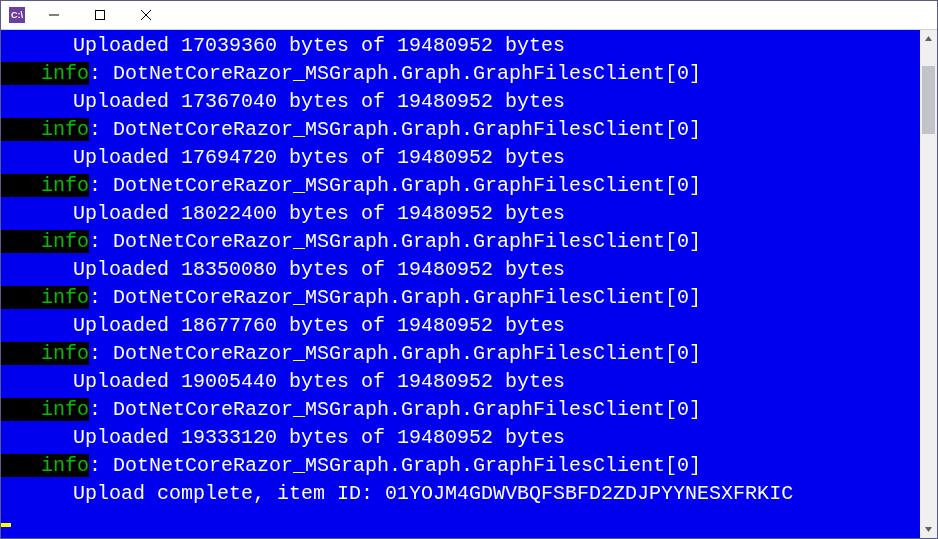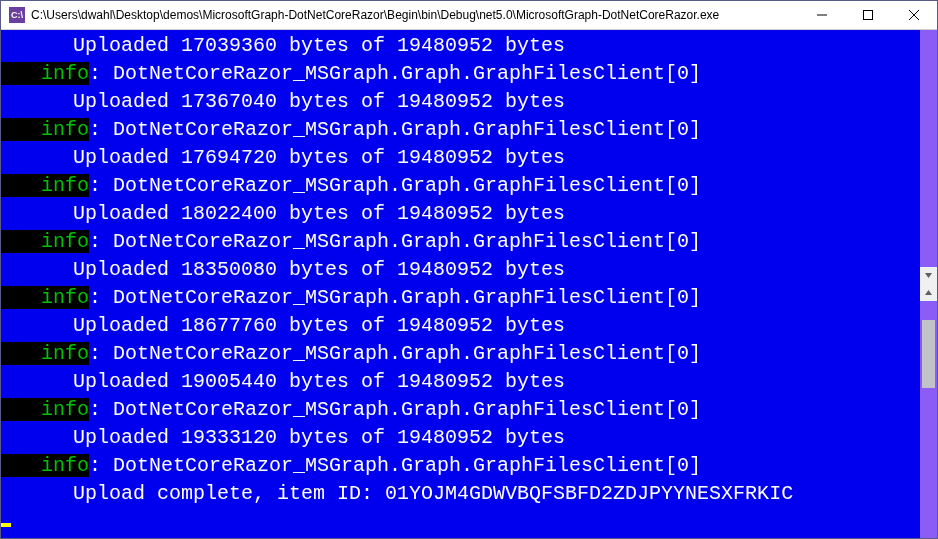--- a/index.html
+++ b/index.html
@@ -34,23 +34,22 @@
     width: 46px; height: 100%;
     display: flex; align-items: center; justify-content: center;
     font-family: "Segoe MDL2 Assets","Segoe UI Symbol",sans-serif;
     font-size: 10px;
     color: #000;
   }
   .win-btn svg { display: block; }
   .client {
     flex: 1;
     display: flex;
-    background: #8b5cf6;
+    background: #1d4ed8;
     position: relative;
-    align-items: center;
   }
   .console {
     flex: 1;
     background: #0000ee;
     color: #ffffff;
     font-family: Consolas, "Courier New", monospace;
     font-size: 20px;
     line-height: 28px;
     padding: 2px 0 2px 0;
     white-space: pre;
@@ -88,21 +87,20 @@
     width: 10px; height: 4px;
     background: #ffff00;
   }
 </style>
 </head>
 <body>
 
 <div class="window">
   <div class="titlebar">
     <div class="app-icon">C:\</div>
-    <div class="title">C:\Users\dwahl\Desktop\demos\MicrosoftGraph-DotNetCoreRazor\Begin\bin\Debug\net5.0\MicrosoftGraph-DotNetCoreRazor.exe</div>
     <div class="win-controls">
       <div class="win-btn">
         <svg width="10" height="10" viewBox="0 0 10 10">
             <line x1="0" y1="5" x2="10" y2="5" stroke="#000" stroke-width="1"></line>
           </svg>
       </div>
       <div class="win-btn">
         <svg width="10" height="10" viewBox="0 0 10 10">
             <rect x="0.5" y="0.5" width="9" height="9" fill="none" stroke="#000" stroke-width="1"></rect>
           </svg>

